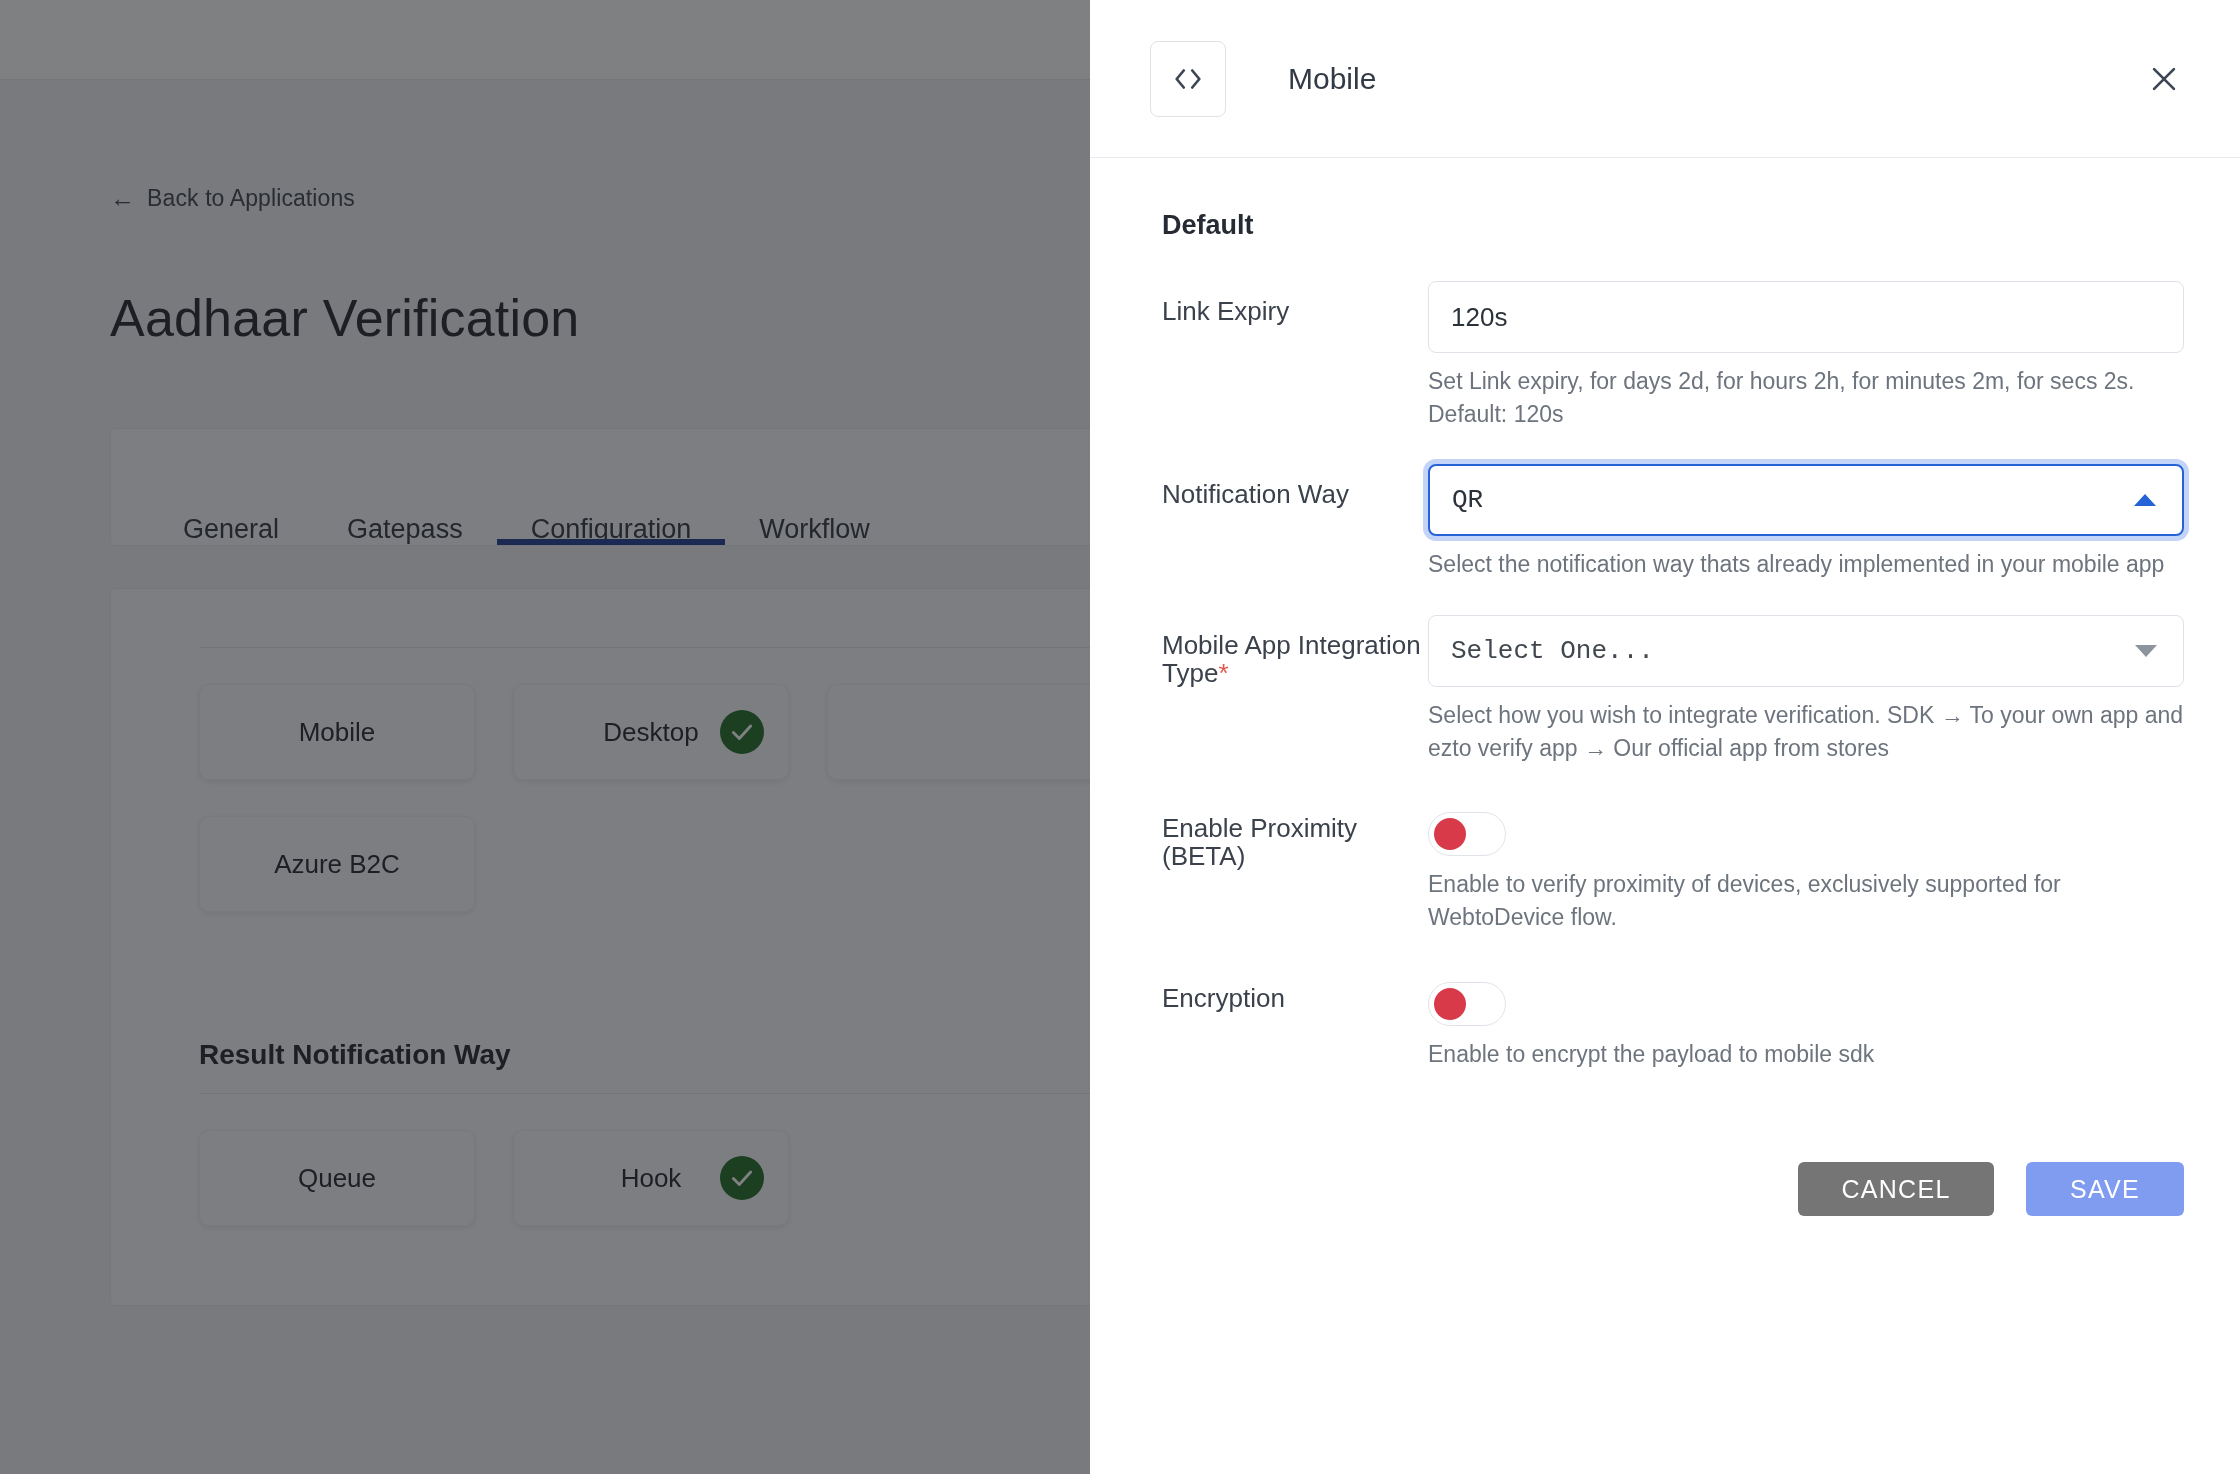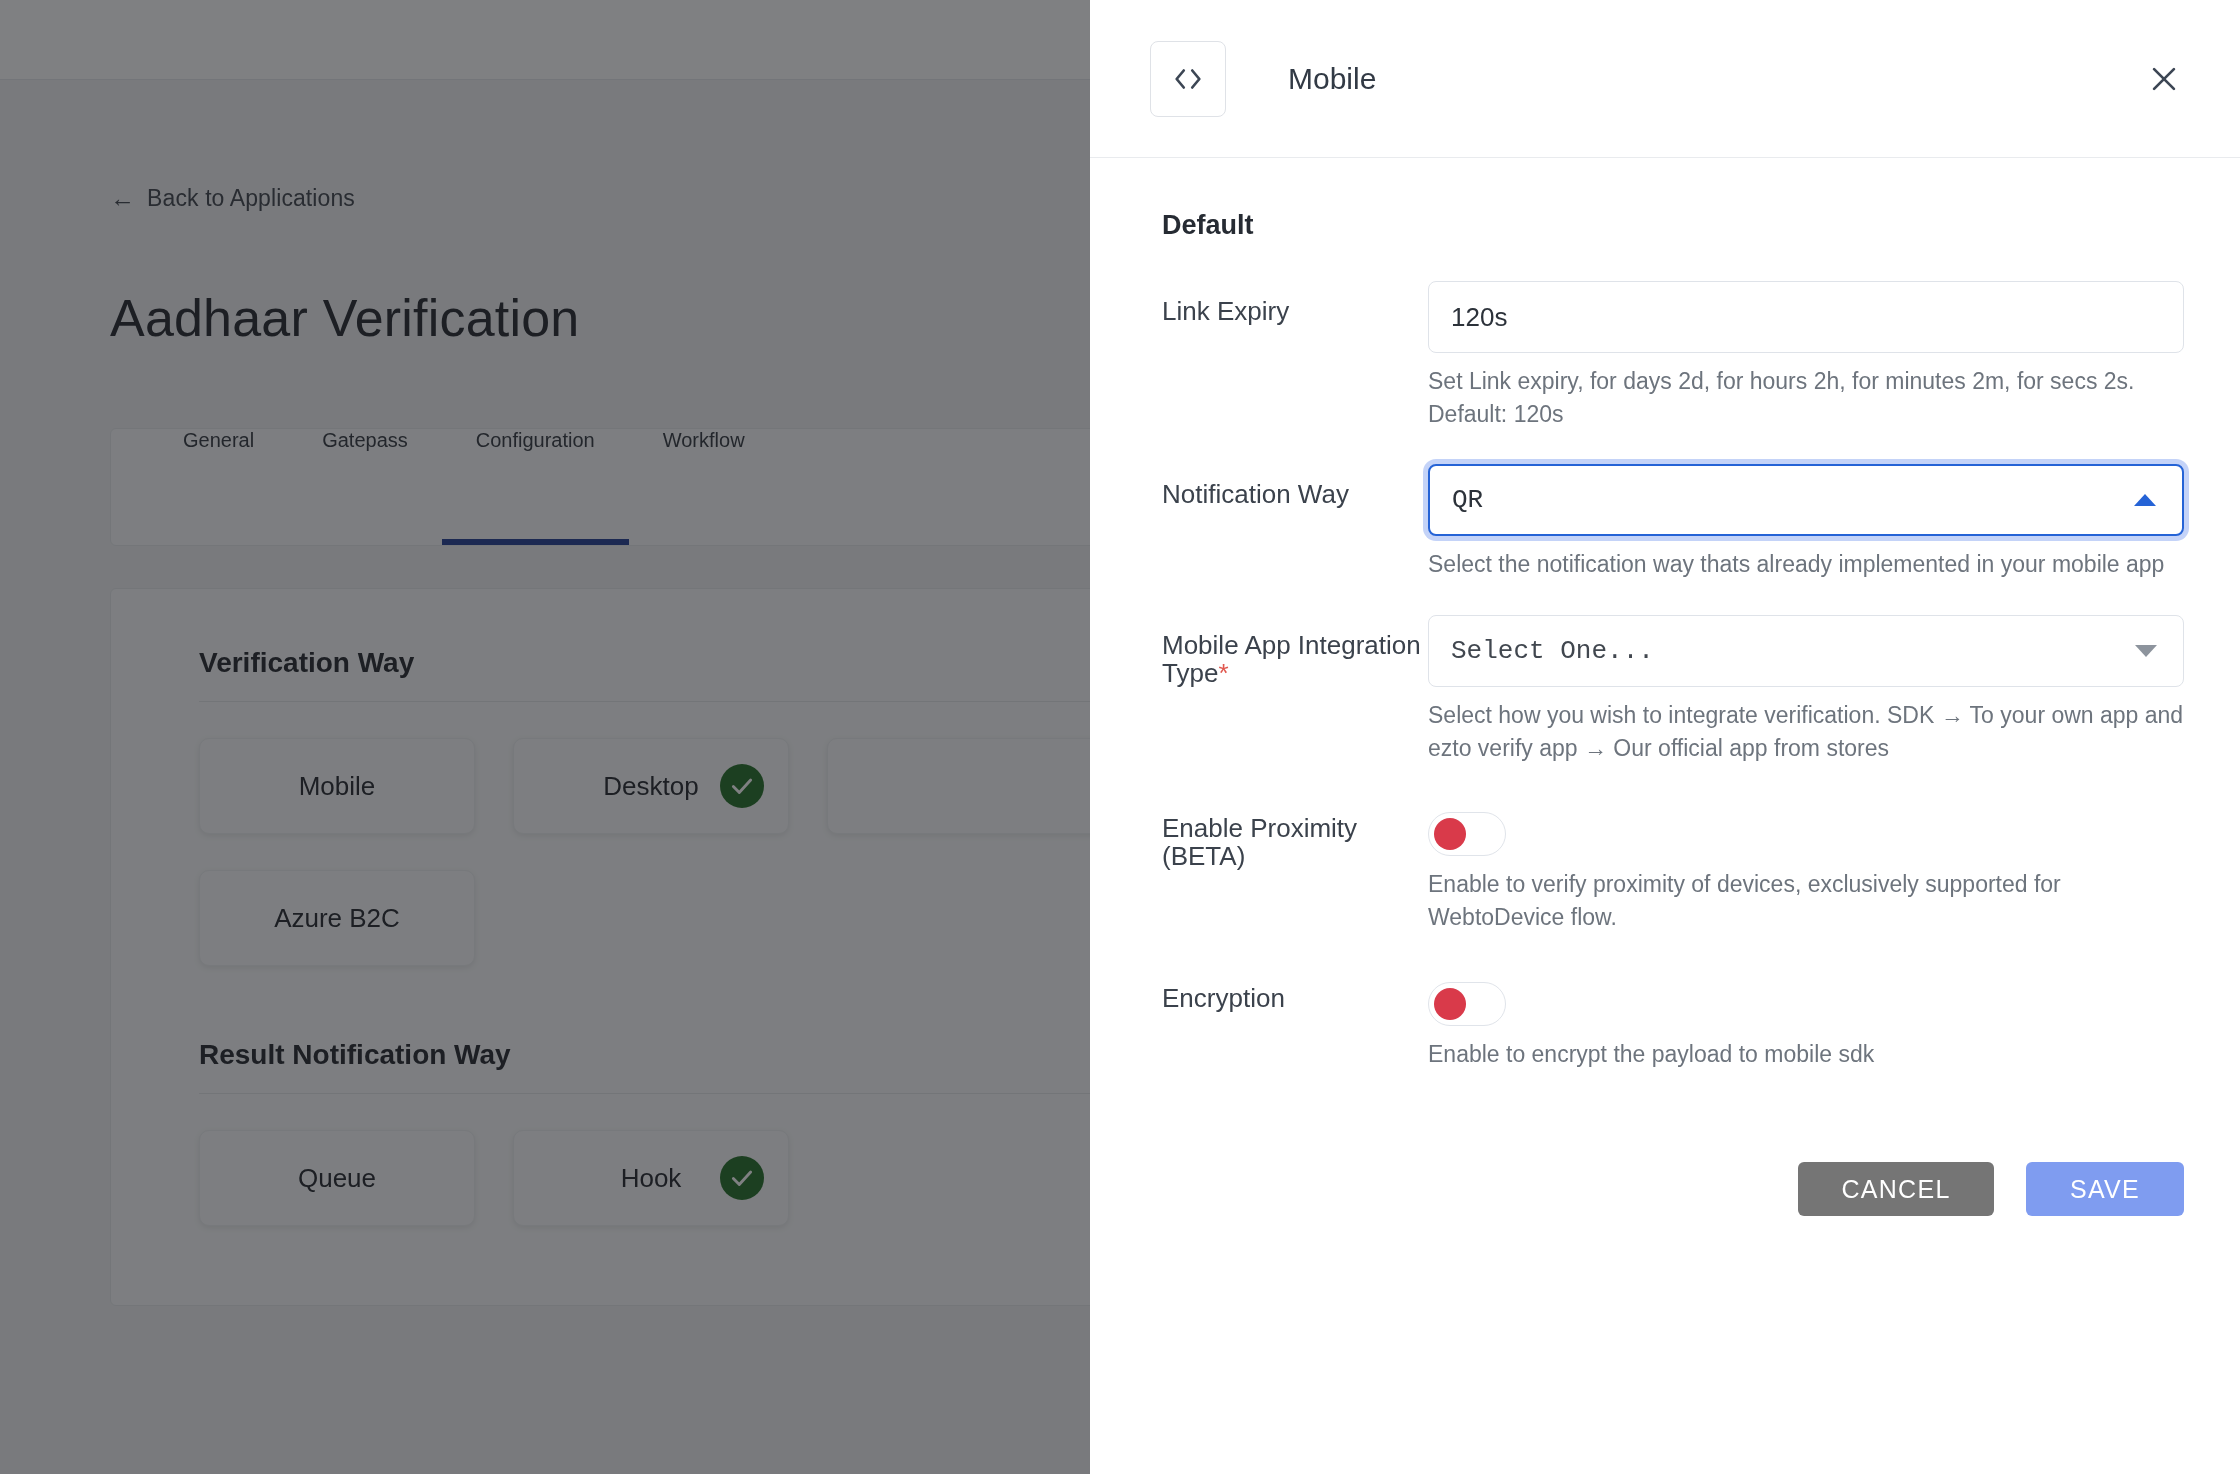--- a/index.html
+++ b/index.html
@@ -75,23 +75,23 @@
     height: 118px;
     background: #fafbfc;
     border: 1px solid #e6e8eb;
     border-radius: 6px;
     display: flex;
     align-items: stretch;
     padding-left: 38px;
   }
   .tab {
     display: flex;
-    align-items: flex-start;
+    align-items: flex-end;
     padding: 0 34px;
-    font-size: 20px;
+    font-size: 27px;
     color: #2f343c;
     white-space: nowrap;
     position: relative;
   }
   .tab.active::after {
     content: "";
     position: absolute;
     left: 0; right: 0;
     bottom: 0;
     height: 6px;
@@ -362,21 +362,20 @@
         <span>Configuration</span>
       </div>
       <div class="tab">
         <span>Workflow</span>
       </div>
     </div>
 
     <div class="panel-card">
 
       <div class="section" style="top:58px;">
-        <div class="section-title">Verification Way</div>
         <div class="section-rule"></div>
         <div class="card-row">
           <div class="choice-card">
             <span class="choice-label">Mobile</span>
           </div>
           <div class="choice-card">
             <span class="choice-label">Desktop</span>
             <span class="check-badge">
               <svg viewBox="0 0 24 24" fill="none" stroke="#ffffff" stroke-width="2.6" stroke-linecap="round" stroke-linejoin="round">
                   <polyline points="4,12.5 9.5,18 20,6.5"></polyline>

